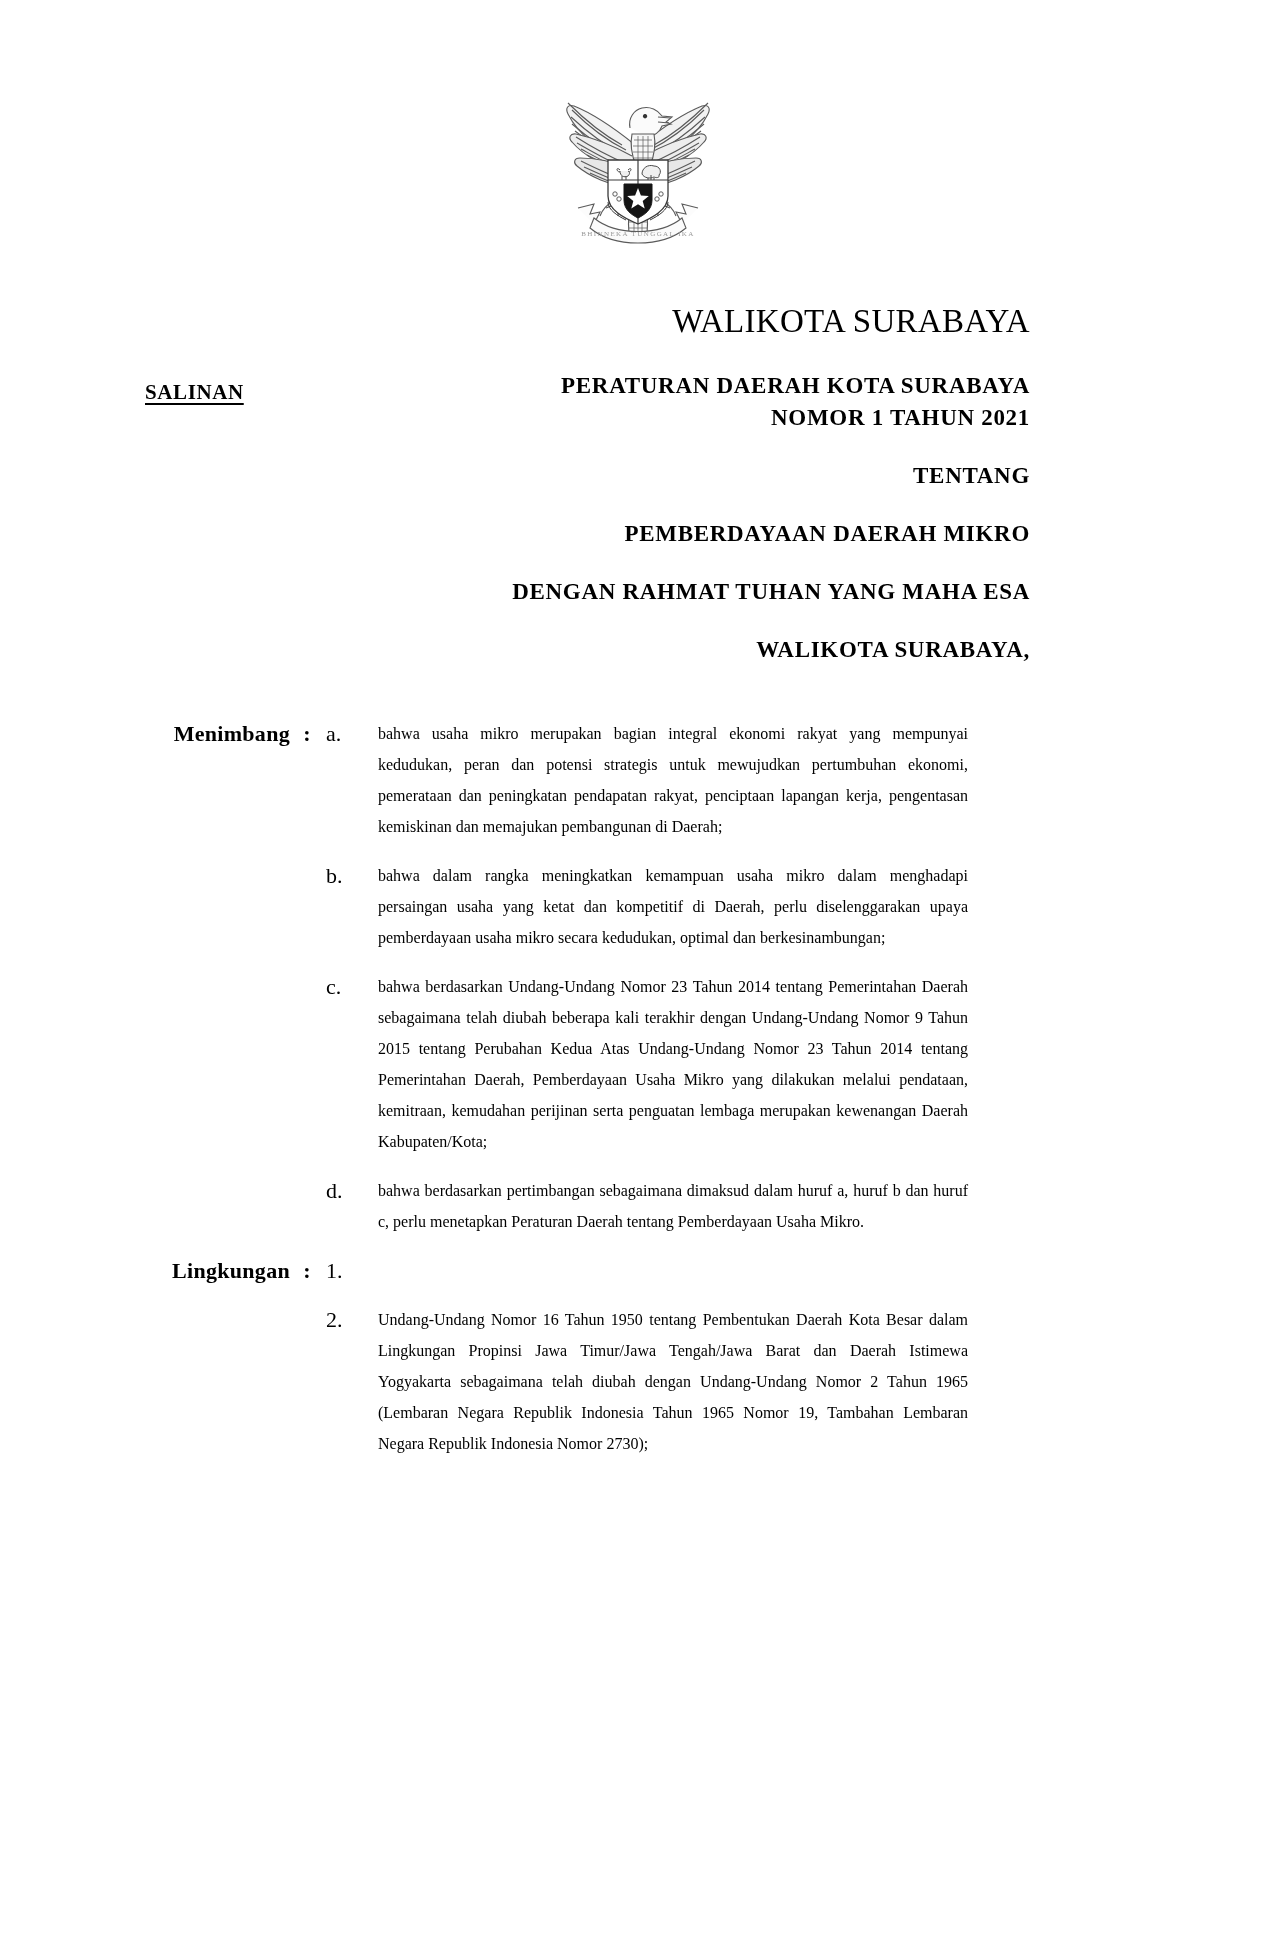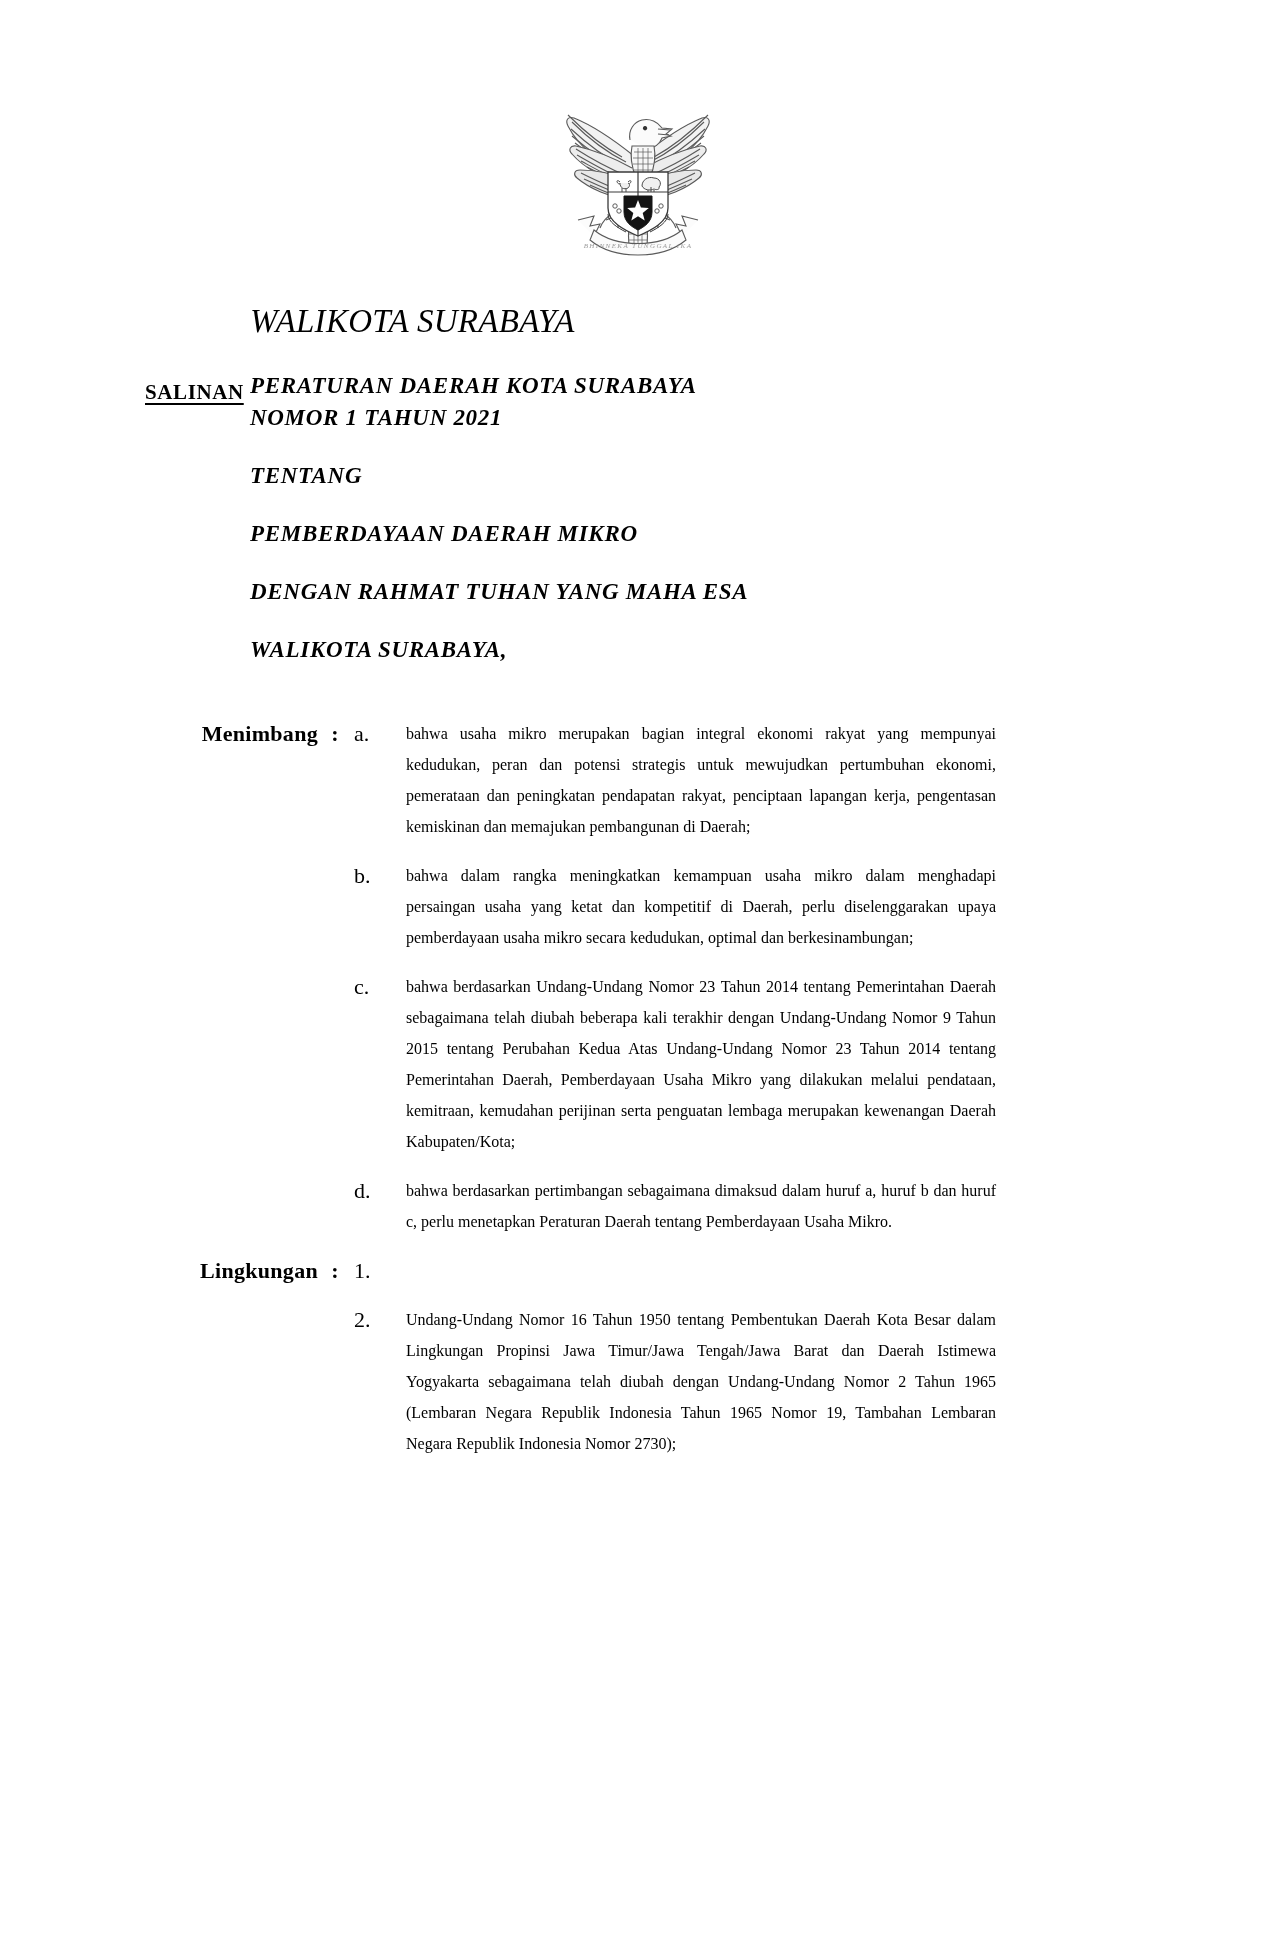--- a/index.html
+++ b/index.html
@@ -15,24 +15,23 @@
     margin: 0 auto;
     overflow: hidden;
     font-family: "Liberation Serif", "DejaVu Serif", serif;
     color: #000000;
   }
 
   
   .emblem-wrap {
     position: absolute;
     left: 0;
-    top: 96px;
+    top: 84px;
     width: 1275px;
     text-align: center;
-    font-style: italic;
   }
   .emblem {
     display: inline-block;
     width: 200px;
     height: 165px;
   }
 
   
   .salinan {
     position: absolute;
@@ -45,22 +44,21 @@
     text-decoration: underline;
     text-underline-offset: 4px;
   }
 
   
   .titles {
     position: absolute;
     left: 250px;
     top: 300px;
     width: 780px;
-    text-align: left;
-    font-style: italic;
+    text-align: right;
   }
   .t-plain {
     font-family: "Liberation Serif", "DejaVu Serif", serif;
     font-weight: normal;
     font-size: 33px;
     line-height: 43px;
     letter-spacing: 0.3px;
   }
   .t-bold {
     font-family: "Liberation Serif", "DejaVu Serif", serif;
@@ -87,21 +85,20 @@
   .lbl {
     width: 290px;
     flex: 0 0 290px;
     text-align: right;
     font-family: "Liberation Serif", "DejaVu Serif", serif;
     font-weight: bold;
     font-size: 22px;
     line-height: 31px;
     padding-right: 4px;
     letter-spacing: 0.3px;
-    padding-left: 28px;
   }
   .colon {
     width: 26px;
     flex: 0 0 26px;
     text-align: center;
     font-weight: bold;
     font-size: 22px;
     line-height: 31px;
   }
   .marker {

